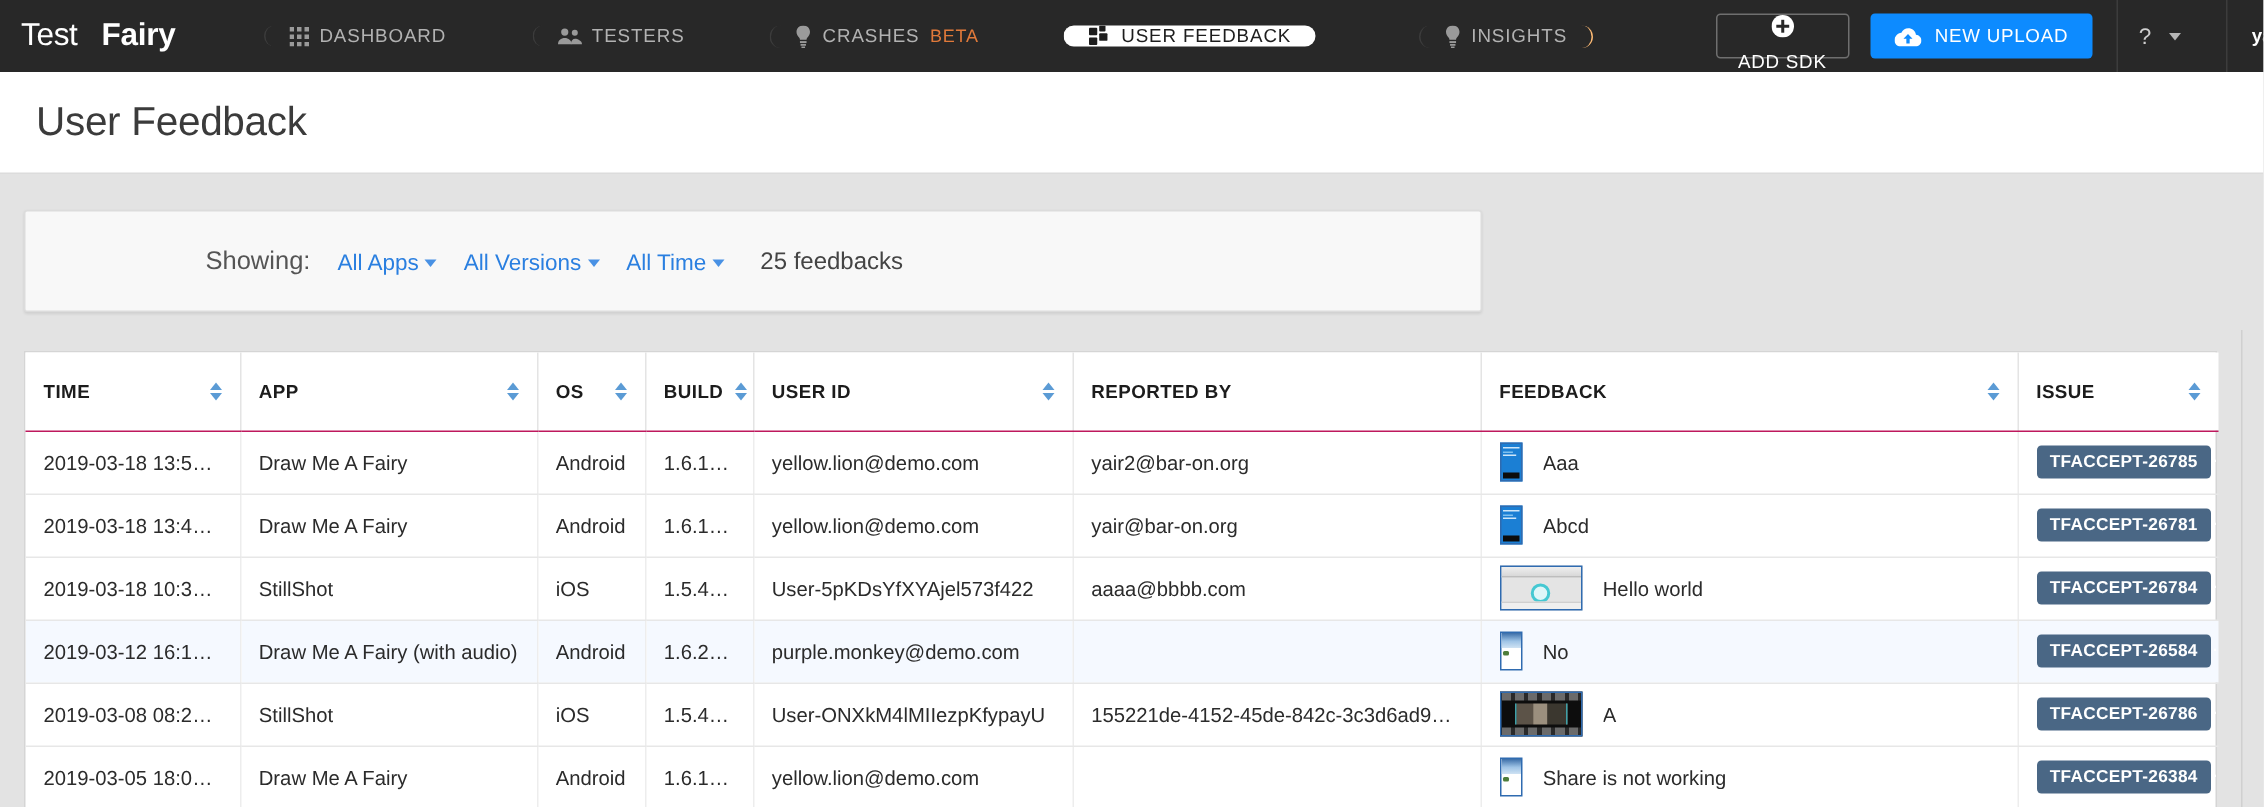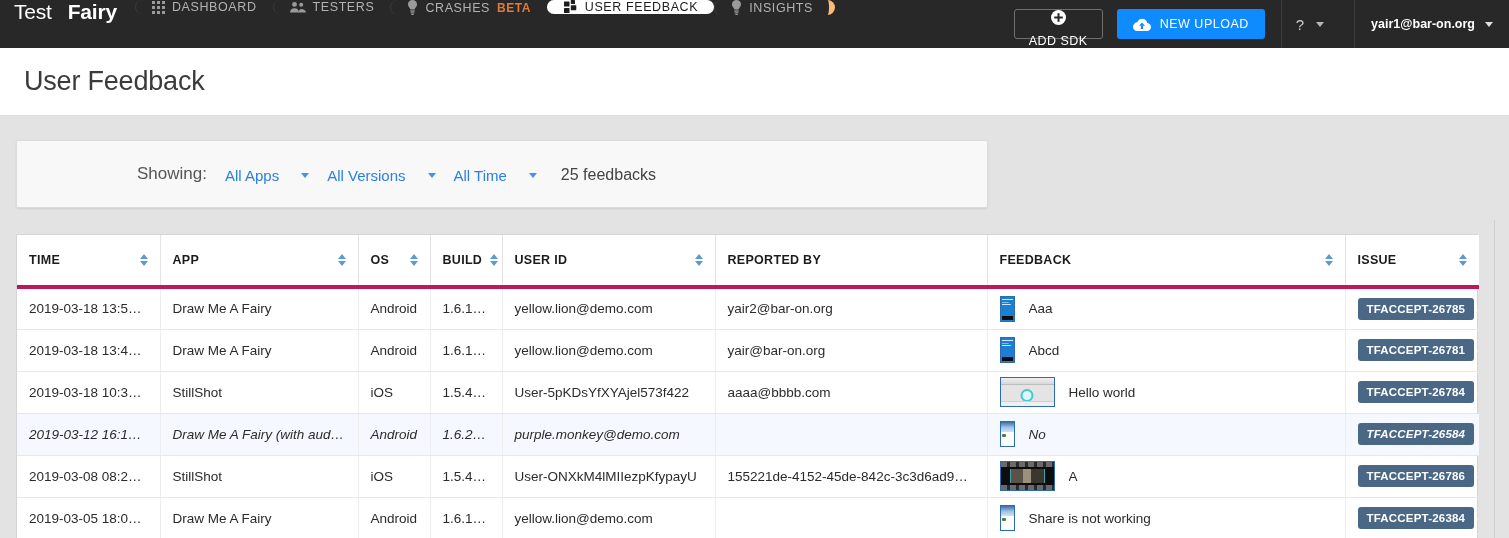--- a/index.html
+++ b/index.html
@@ -8,46 +8,46 @@
     width:1509px; height:538px;
     overflow:hidden;
     background:#e3e3e3;
     font-family:"Liberation Sans", sans-serif;
     -webkit-font-smoothing:antialiased;
   }
 
   
   .topnav {
     height:48px; background:#282828;
-    display:flex; align-items:flex-start;
-    position:relative; z-index:20;
+    display:flex; align-items:center;
+    position:relative; z-index:20;gap:41px;
   }
   .brand {
     display:flex; align-items:center;
     padding:0 18px 0 14px;
     color:#fff; font-size:21px; letter-spacing:-0.2px;
     white-space:nowrap;
   }
   .brand .b-light { font-weight:300; }
   .brand .b-bold { font-weight:700;margin-left:16px; }
 
   .navitem {
     display:flex; align-items:center; gap:7px;
     padding:0 16px;
     color:#b2b2b2; font-size:12.5px; letter-spacing:0.6px;
     border-left:1px solid #3c3c3c;
     white-space:nowrap; cursor:pointer;
     text-decoration:none;
     border-radius:17px;
   }
-  .navitem:last-of-type { border-right:6px solid #fdba74; }
+  .navitem:last-of-type { border-right:1px solid #fdba74;margin-left:28px; }
   .navitem.active { background:#fff; color:#1d1d1d; border-left-color:#fff; }
   .navitem .lbl { display:inline-block; }
   .beta {
-    color:#e0793a; font-weight:700; font-size:12px; letter-spacing:0.5px;
+    color:#e0793a; font-weight:400; font-size:12px; letter-spacing:0.5px;
   }
 
   
   .ic { display:inline-flex; align-items:center; justify-content:center; }
   .ic svg { display:block; }
 
   .nav-spacer { flex:1 1 auto; }
 
   .nav-right { display:flex; align-items:center; }
 
@@ -117,42 +117,42 @@
     box-shadow:0 1px 2px rgba(0,0,0,0.09);
     display:flex; align-items:center;
   }
   .filter-inner {
     display:flex; align-items:flex-end; gap:0;
     padding-left:120px;
     font-size:17px; color:#4a4a4a;
   }
   .showing-lbl { color:#555; font-weight:400; }
   .fdrop {
-    display:inline-flex; align-items:center; gap:22px;
+    display:inline-flex; align-items:center; gap:4px;
     color:#2a7fe0; font-size:15px; font-weight:400;
     margin-left:18px; cursor:pointer; white-space:nowrap;
   }
   .fdrop .caret { border-top-color:#2a7fe0; border-left-width:4px; border-right-width:4px;}
   .fcount { margin-left:24px; font-size:16px; color:#444; white-space:nowrap; }
 
   
   .tablewrap {
     margin-top:26px;
     background:#fff;
     border:1px solid #d5d5d5;
     border-bottom:none;
     width:1462px;
     position:relative;
   }
   table { border-collapse:collapse; width:100%; table-layout:fixed; }
 
   thead th {
     height:52px;
     background:#fff;
-    border-bottom:4px solid #be185d;
+    border-bottom:1px solid #be185d;
     border-right:1px solid #e4e4e4;
     padding:0 12px;
     text-align:left;
     font-size:12.5px; font-weight:700; color:#1c1c1c;
     letter-spacing:0.3px;
     vertical-align:middle;
     white-space:nowrap;
   }
   thead th:last-child { border-right:none; }
   .th-inner { display:flex; align-items:center; justify-content:space-between; gap:8px; }
@@ -168,21 +168,21 @@
   tbody td {
     height:42px;
     border-bottom:1px solid #e7e7e7;
     border-right:1px solid #ededed;
     padding:0 12px;
     font-size:13.5px; color:#2b2b2b;
     vertical-align:middle;
     white-space:nowrap; overflow:hidden; text-overflow:ellipsis;
   }
   tbody td:last-child { border-right:none; }
-  tbody tr.alt td { background:#f5f9ff;font-style:italic; }
+  tbody tr.alt td { background:#f5f9ff; }
 
   .c-time  { width:143px; }
   .c-app   { width:198px; }
   .c-os    { width:72px; }
   .c-build { width:72px; }
   .c-user  { width:213px; }
   .c-rep   { width:272px; }
   .c-fb    { width:358px; }
   .c-iss   { width:134px; }
 

